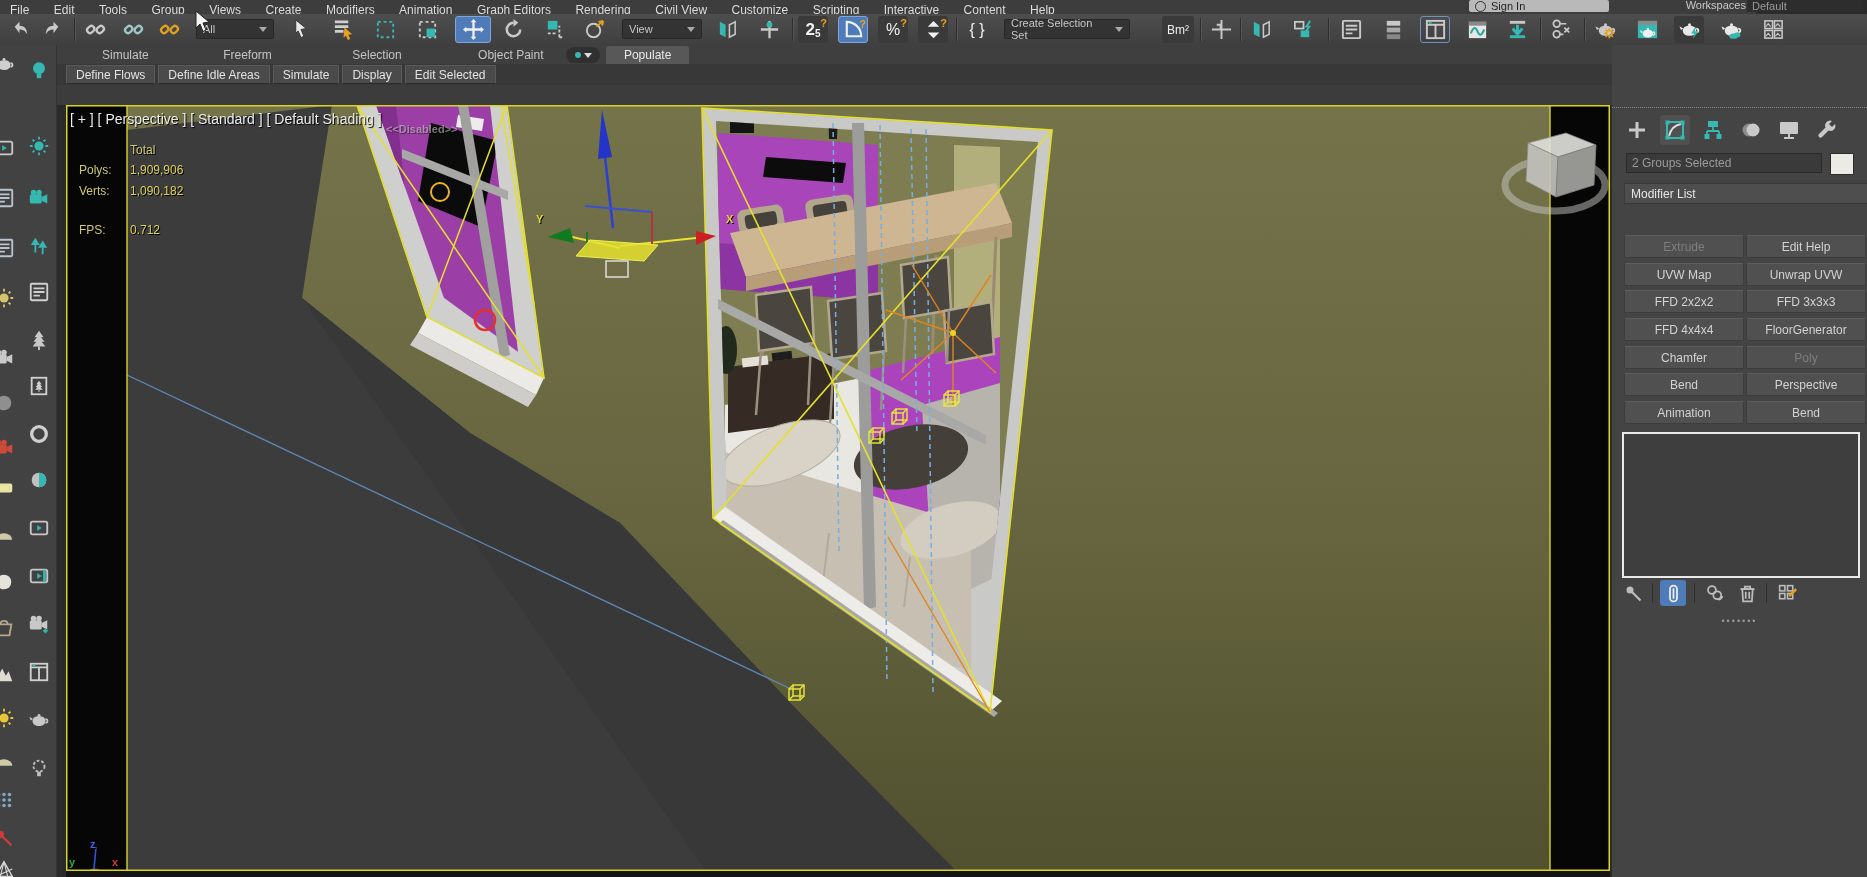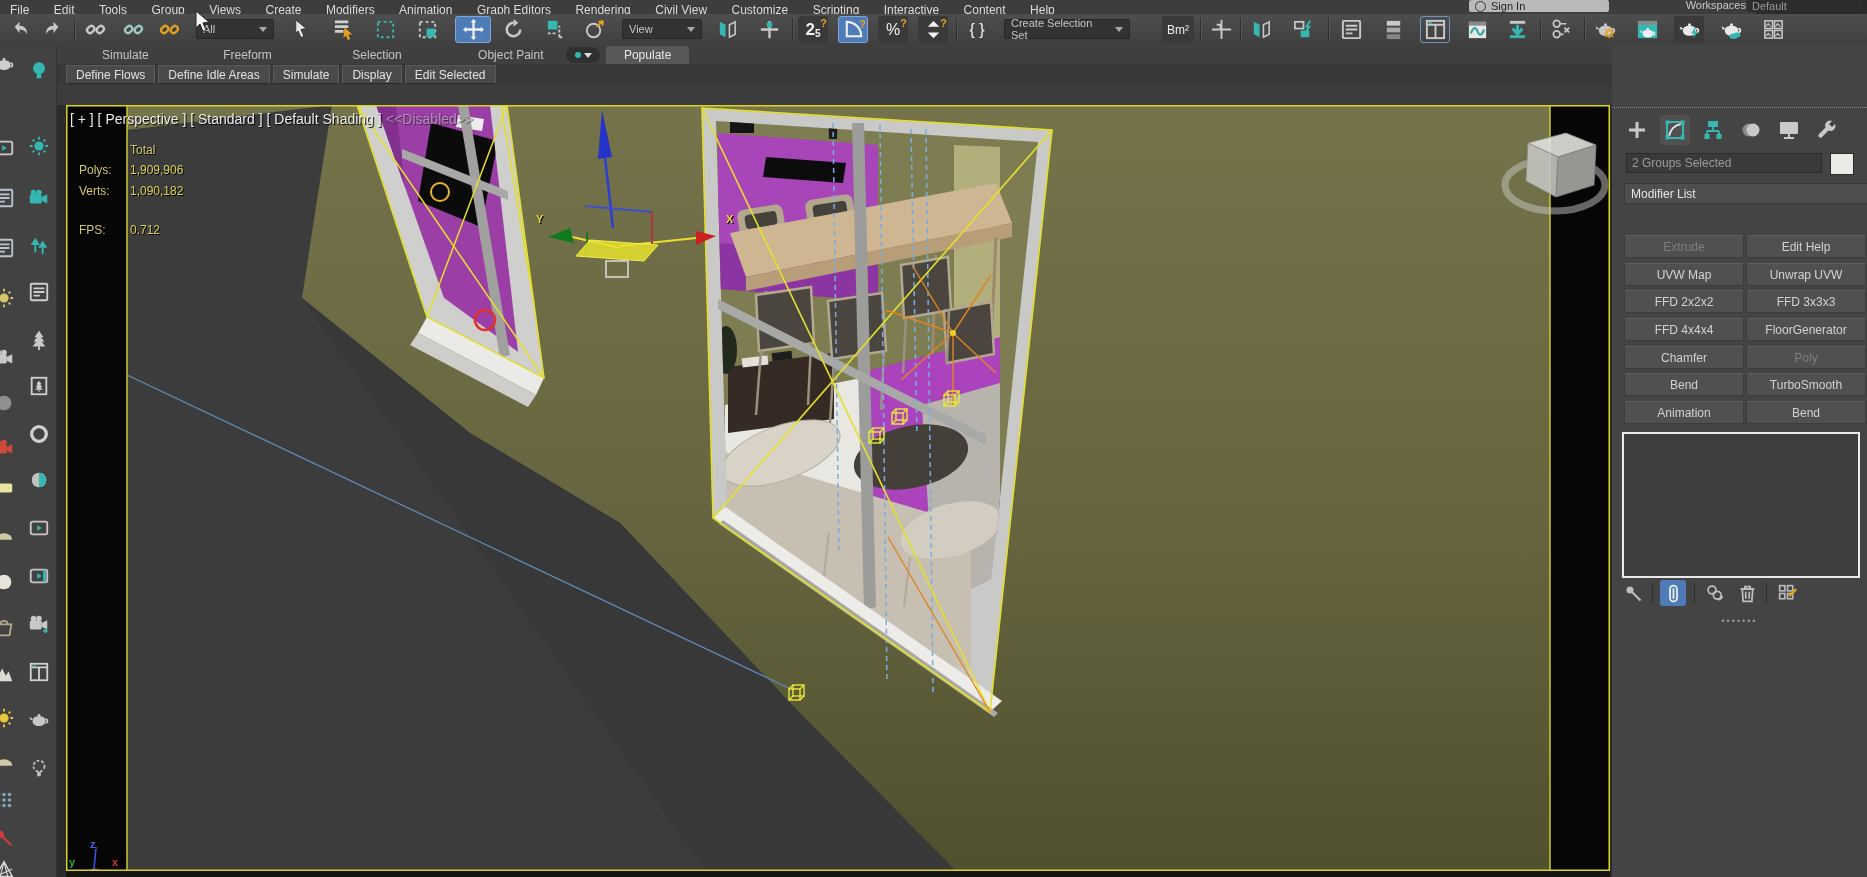--- a/index.html
+++ b/index.html
@@ -50,21 +50,21 @@
   #ribknob .ch{width:0;height:0;border-left:4px solid transparent;border-right:4px solid transparent;border-top:5px solid #ddd;}
   
   #lefttb{left:0;top:45px;width:56px;height:832px;background:#424242;border-right:1px solid #333;}
   .li{position:absolute;width:26px;height:26px;display:flex;align-items:center;justify-content:center;color:#c0c0c0;}
   .li svg{width:22px;height:22px;}
   .c1{left:-9px;} .c2{left:26px;}
   
   #vp{left:66px;top:105px;width:1544px;height:766px;background:#0a0a0a;overflow:hidden;}
   #vpbottom{left:66px;top:871px;width:1544px;height:6px;background:#141414;}
   #vplabel{left:4px;top:6px;font-size:14px;color:#ececec;text-shadow:1px 1px 1px #000;white-space:nowrap;}
-  #vpdisabled{left:320px;top:6px;font-size:14px;color:rgba(215,215,215,.55);text-shadow:1px 1px 1px rgba(0,0,0,.5);}
+  #vpdisabled{left:320px;top:18px;font-size:11px;color:rgba(215,215,215,.55);text-shadow:1px 1px 1px rgba(0,0,0,.5);font-weight:bold;}
   .stat{position:absolute;font-size:12px;color:#d2c86e;text-shadow:1px 1px 0 #000;white-space:nowrap;}
   .statv{color:#ddd258;}
   .axl{position:absolute;font-size:11px;font-weight:bold;text-shadow:1px 1px 0 #000;}
   .gzl{position:absolute;font-size:11px;font-weight:bold;color:#e6d83a;text-shadow:1px 1px 0 #000;}
   
   #cpanel{left:1612px;top:45px;width:255px;height:832px;background:#444444;}
   #cpgrip{left:0;top:62px;width:255px;height:3px;border-top:1px dotted #8a8a8a;}
   .cptab{position:absolute;top:70px;width:30px;height:30px;display:flex;align-items:center;
          justify-content:center;color:#c9c9c9;}
   .cptab svg{width:24px;height:24px;}
@@ -988,21 +988,21 @@
   <div class="mbtn" style="left:134px;top:190px">Edit Help</div>
   <div class="mbtn" style="left:12px;top:218px">UVW Map</div>
   <div class="mbtn" style="left:134px;top:218px">Unwrap UVW</div>
   <div class="mbtn" style="left:12px;top:245px">FFD 2x2x2</div>
   <div class="mbtn" style="left:134px;top:245px">FFD 3x3x3</div>
   <div class="mbtn" style="left:12px;top:273px">FFD 4x4x4</div>
   <div class="mbtn" style="left:134px;top:273px">FloorGenerator</div>
   <div class="mbtn" style="left:12px;top:301px">Chamfer</div>
   <div class="mbtn dis" style="left:134px;top:301px">Poly</div>
   <div class="mbtn" style="left:12px;top:328px">Bend</div>
-  <div class="mbtn" style="left:134px;top:328px">TurboSmooth</div>
+  <div class="mbtn" style="left:134px;top:328px">Perspective</div>
   <div class="mbtn" style="left:12px;top:356px">Animation</div>
   <div class="mbtn" style="left:134px;top:356px">Bend</div>
 
   <div id="stackbox" class="abs"></div>
 
   <div class="stki" style="left:8px">
       <svg viewBox="0 0 24 24">
         <use href="#i-pin"></use>
       </svg>
     </div>

